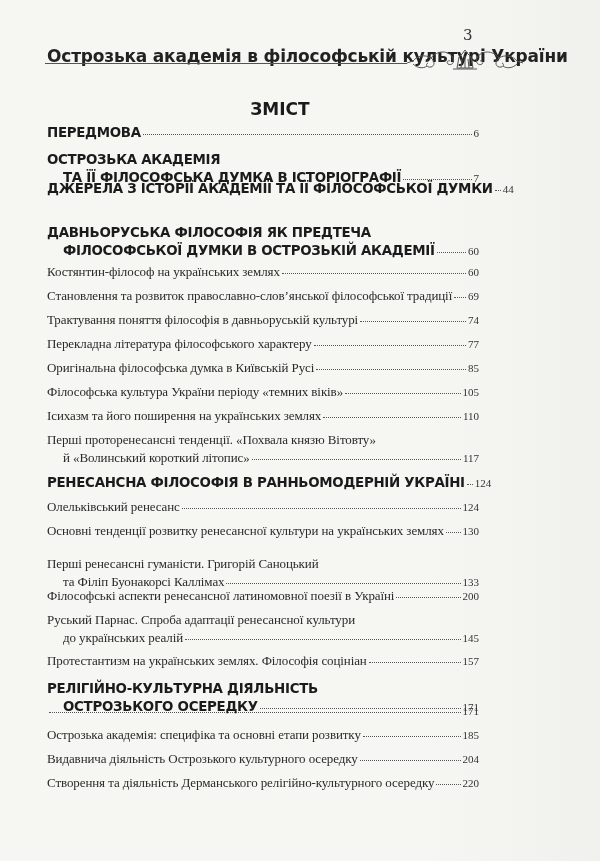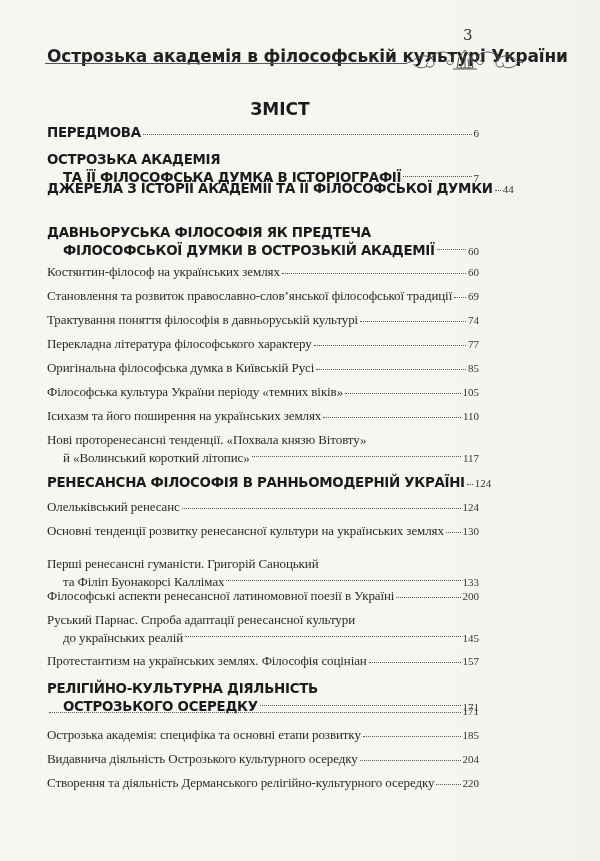--- a/index.html
+++ b/index.html
@@ -43,21 +43,21 @@
       display: flex; align-items: baseline; white-space: nowrap;
     }
     .major {
       font-family: "DejaVu Sans", sans-serif; font-weight: bold; font-size: 13.4px;
       letter-spacing: -0.3px; color: #1b1b1b; line-height: 18px;
     }
     .minor {
       font-family: "Liberation Serif", serif; font-size: 13px; color: #2a2a2a;
       line-height: 18px; letter-spacing: -0.1px;
     }
-    .indent { padding-left: 16px; align-items: center; }
+    .indent { padding-left: 16px; }
     .leader {
       flex: 1 1 auto; margin: 0 2px; height: 1px;
       border-bottom: 1.4px dotted #555; transform: translateY(-2px);
       min-width: 6px;
     }
     .pg {
       font-family: "Liberation Serif", serif; font-size: 11px; font-weight: normal;
       color: #333; letter-spacing: 0;
     }
   </style>
@@ -177,21 +177,21 @@
   <div class="entry minor" style="top:407px">
     <div class="line">
         <span>Ісихазм та його поширення на українських землях</span>
         <span class="leader"></span>
         <span class="pg">110</span>
       </div>
   </div>
 
   <div class="entry minor" style="top:431px">
     <div class="line">
-        <span>Нові проторенесансні тенденції. «Похвала князю Вітовту»</span>
+        <span>Перші проторенесансні тенденції. «Похвала князю Вітовту»</span>
       </div>
     <div class="line indent">
         <span>й «Волинський короткий літопис»</span>
         <span class="leader"></span>
         <span class="pg">117</span>
       </div>
   </div>
 
   <div class="entry major" style="top:474px">
     <div class="line">

